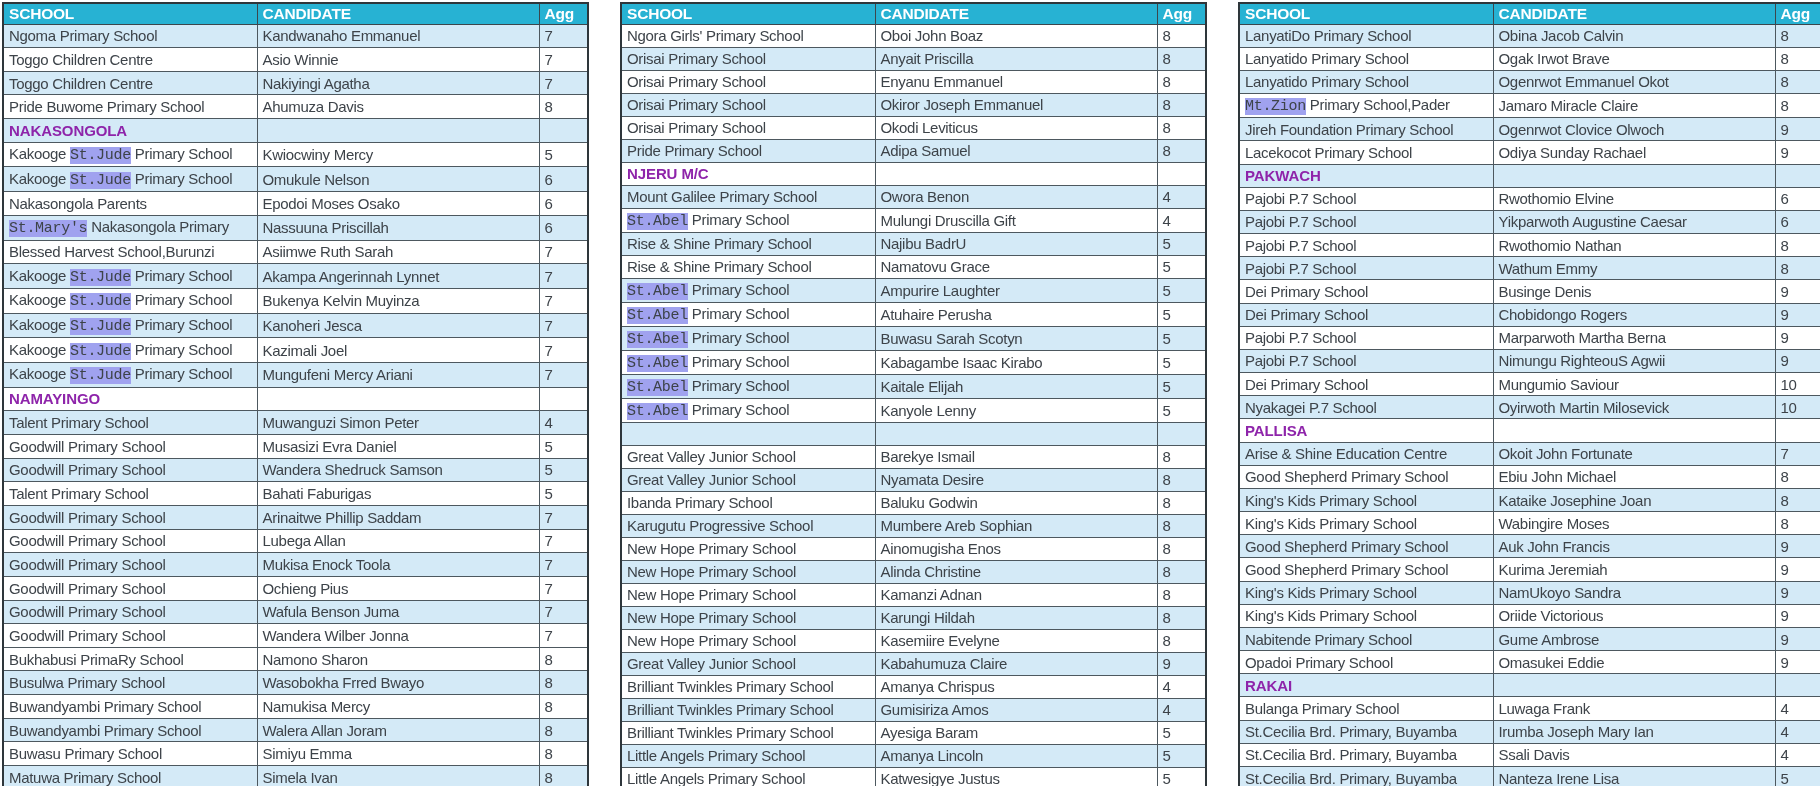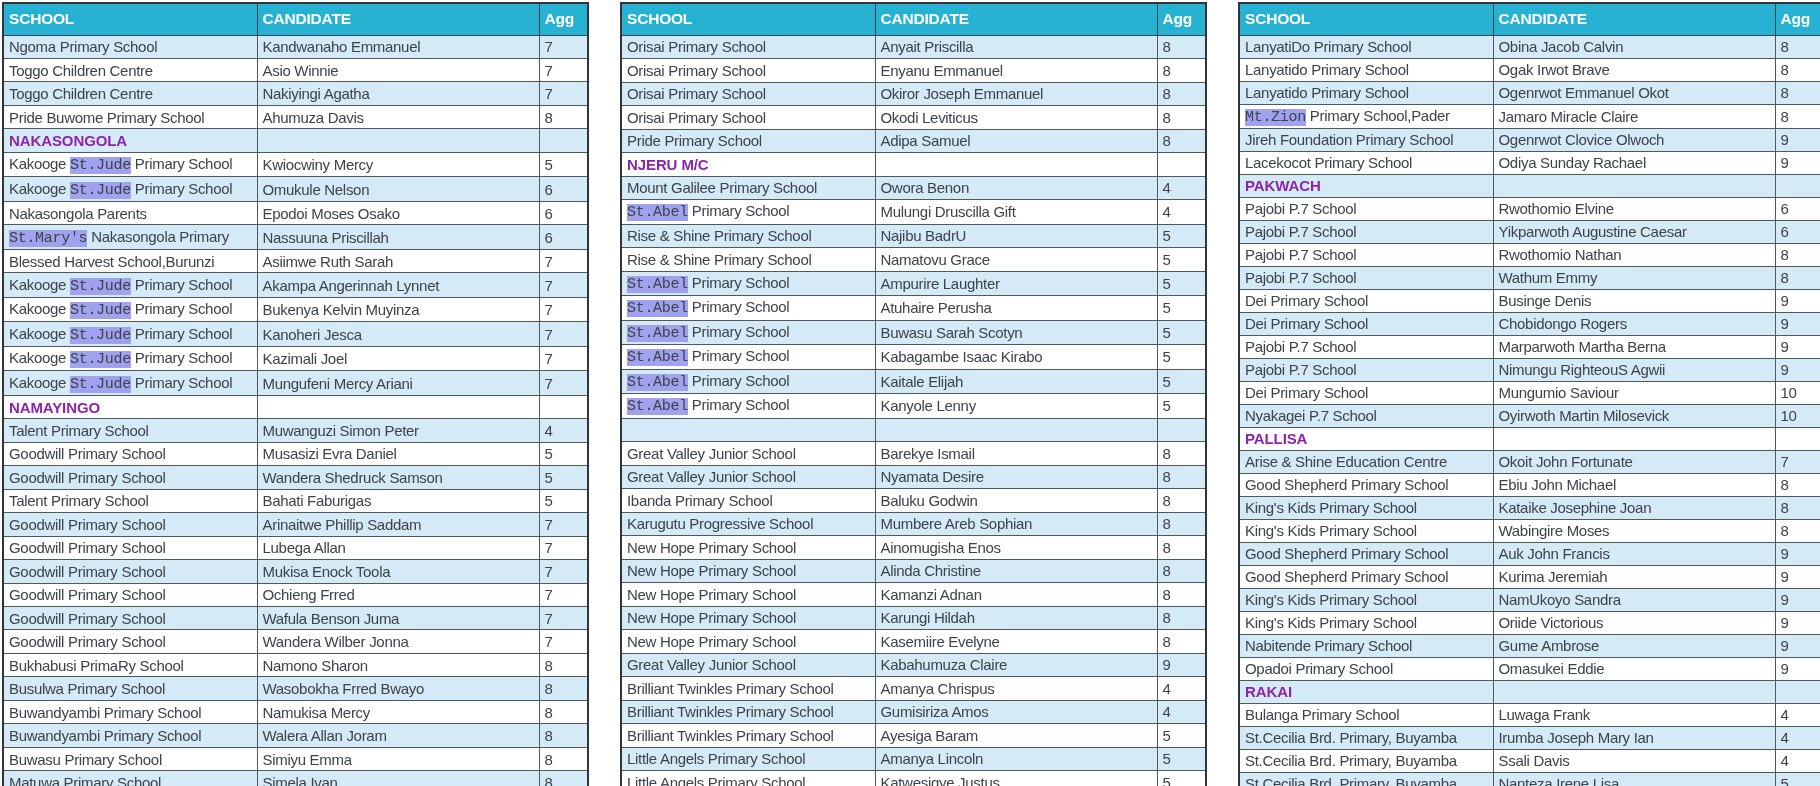--- a/index.html
+++ b/index.html
@@ -26,21 +26,21 @@
   }
   table.results col.c-school    { width: 254px; }
   table.results col.c-candidate { width: 282px; }
   table.results col.c-agg       { width: 49px; }
   table.results th {
     background: var(--header-bg, #27b2d3);
     color: var(--header-text, #ffffff);
     font-size: 15.5px;
     font-weight: bold;
     text-align: left;
-    height: 32px;
+    height: 21px;
     padding: 0 0 0 5px;
     border: 1px solid #3c464c;
     letter-spacing: -0.2px;
     white-space: nowrap;
     overflow: hidden;
     box-sizing: border-box;
   }
   table.results td {
     height: 23px;
     box-sizing: border-box;
@@ -195,21 +195,21 @@
           <td class="candidate-cell">Lubega Allan</td>
           <td class="agg-cell">7</td>
         </tr>
         <tr class="shade-blue">
           <td class="school-cell">Goodwill Primary School</td>
           <td class="candidate-cell">Mukisa Enock Toola</td>
           <td class="agg-cell">7</td>
         </tr>
         <tr class="shade-white">
           <td class="school-cell">Goodwill Primary School</td>
-          <td class="candidate-cell">Ochieng Frred</td>
+          <td class="candidate-cell">Ochieng Pius</td>
           <td class="agg-cell">7</td>
         </tr>
         <tr class="shade-blue">
           <td class="school-cell">Goodwill Primary School</td>
           <td class="candidate-cell">Wafula Benson Juma</td>
           <td class="agg-cell">7</td>
         </tr>
         <tr class="shade-white">
           <td class="school-cell">Goodwill Primary School</td>
           <td class="candidate-cell">Wandera Wilber Jonna</td>
@@ -259,20 +259,25 @@
         <col class="c-agg">
       </colgroup>
     <thead>
         <tr>
           <th>SCHOOL</th>
           <th>CANDIDATE</th>
           <th>Agg</th>
         </tr>
       </thead>
     <tbody>
+        <tr class="shade-white">
+          <td class="school-cell">Ngora Girls' Primary School</td>
+          <td class="candidate-cell">Oboi John Boaz</td>
+          <td class="agg-cell">8</td>
+        </tr>
         <tr class="shade-blue">
           <td class="school-cell">Orisai Primary School</td>
           <td class="candidate-cell">Anyait Priscilla</td>
           <td class="agg-cell">8</td>
         </tr>
         <tr class="shade-white">
           <td class="school-cell">Orisai Primary School</td>
           <td class="candidate-cell">Enyanu Emmanuel</td>
           <td class="agg-cell">8</td>
         </tr>

